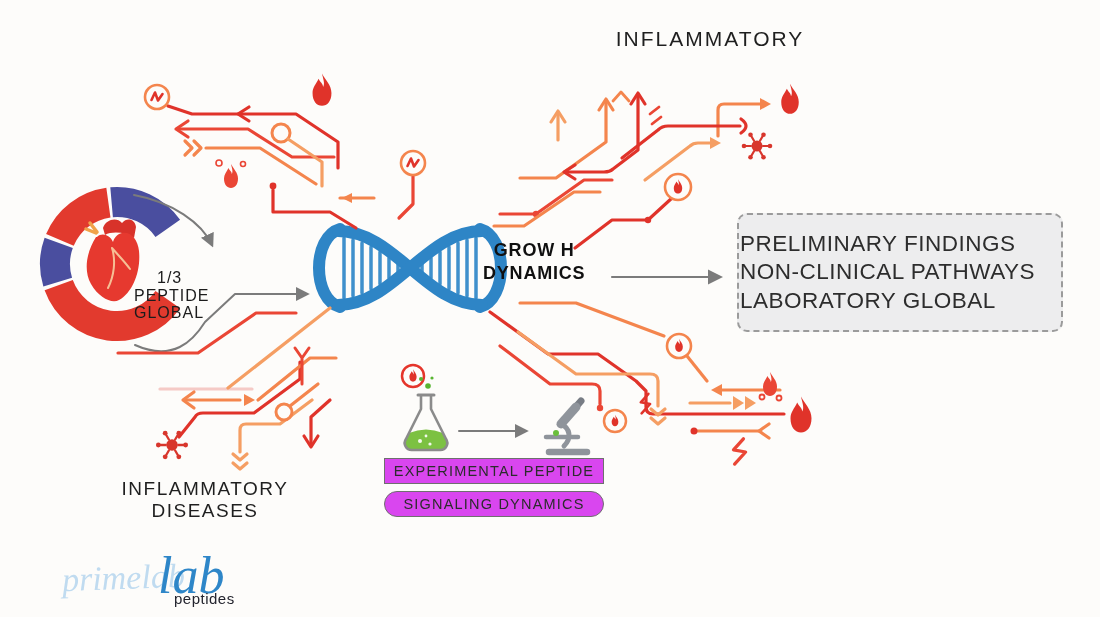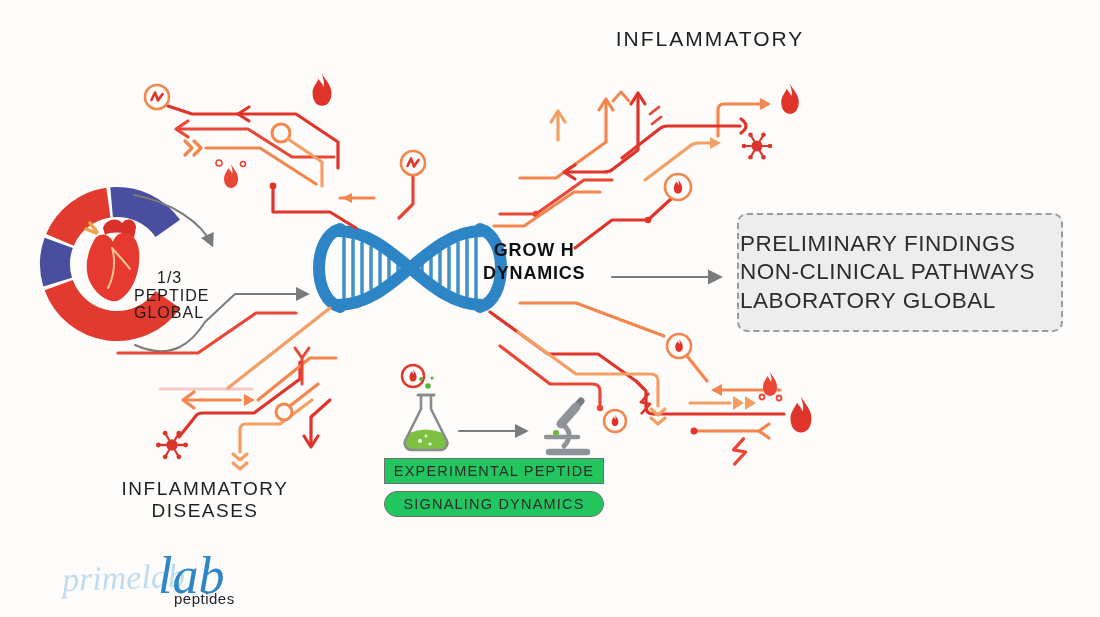--- a/index.html
+++ b/index.html
@@ -9,21 +9,21 @@
   .label{position:absolute;text-align:center;font-weight:500;color:#1f1f1f;}
   .top-label{left:595px;top:26px;width:230px;font-size:21px;letter-spacing:2px;line-height:1.22;}
   .bl-label{left:100px;top:478px;width:210px;font-size:19px;letter-spacing:1.5px;line-height:1.18;}
   .stat{position:absolute;left:134px;top:245px;font-size:16px;letter-spacing:1px;line-height:1.1;color:#1c1c1c;margin-top:24px;}
   .stat .v{padding-left:23px;}
   .center-label{position:absolute;left:483px;top:239px;font-size:18px;font-weight:700;letter-spacing:0.8px;line-height:1.25;color:#101010;text-align:center;}
   .result-box{position:absolute;left:737px;top:213px;width:326px;height:119px;background:#ededee;
               border:2px dashed #9b9b9b;border-radius:10px;box-sizing:border-box;
               display:flex;flex-direction:column;justify-content:center;padding-left:1px;
               font-size:22.5px;letter-spacing:0.5px;line-height:1.27;color:#2d2d2d;}
-  .pbox{position:absolute;left:384px;width:220px;height:26px;border:1.5px solid #6f6f6f;background:#22c55e;
+  .pbox{position:absolute;left:384px;width:220px;height:26px;border:1.5px solid #6f6f6f;background:#d946ef;
         box-sizing:border-box;display:flex;align-items:center;justify-content:center;
         font-size:14.5px;letter-spacing:1.2px;color:#2c2c2c;}
   .pbox1{top:458px;}
   .pbox2{top:491px;border-radius:13px;}
   .logo{position:absolute;left:50px;top:549px;width:220px;height:55px;}
   .logo .ghost{position:absolute;left:12px;top:10px;font-family:"Liberation Serif",serif;font-style:italic;
                font-size:34px;color:#8fc1e8;opacity:0.55;transform:rotate(-2deg);white-space:nowrap;}
   .logo .prime{position:absolute;left:0;top:0;font-size:41px;font-weight:700;letter-spacing:-1.5px;color:#131313;}
   .logo .lab{position:absolute;left:108px;top:-3px;font-family:"Liberation Serif",serif;font-style:italic;
              font-weight:400;font-size:52px;color:#2e86c8;}

